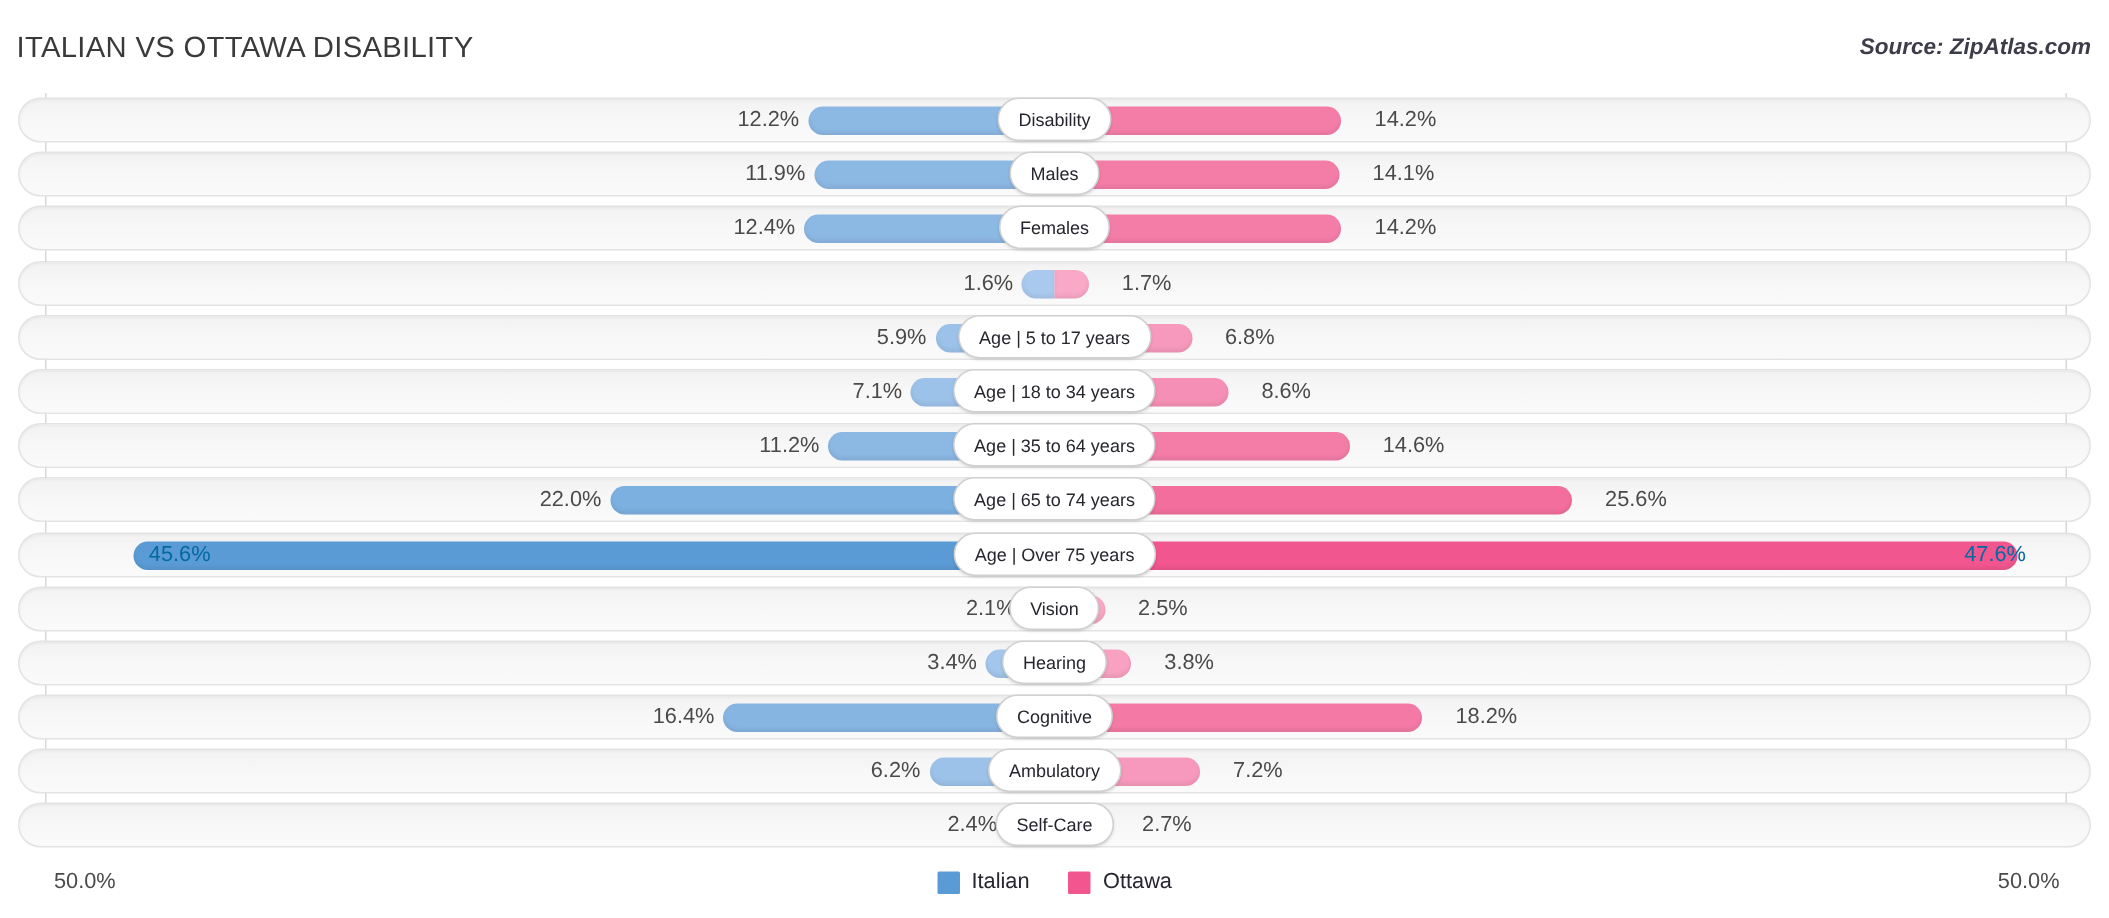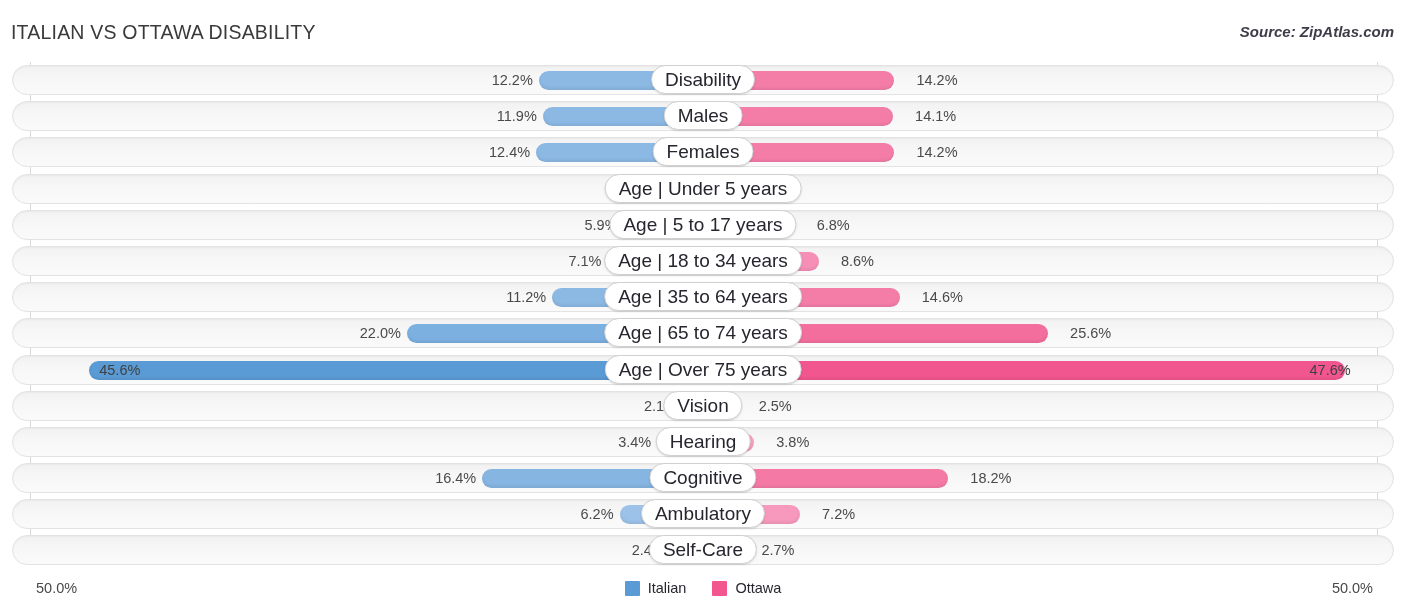--- a/index.html
+++ b/index.html
@@ -104,37 +104,37 @@
     height: 19px;
     line-height: 19px;
     font-size: 14.5px;
     color: #4a4a4a;
     white-space: nowrap;
   }
   .val-left  { text-align: right; padding-right: 6px; }
   .val-right { text-align: left;  padding-left: 6px; margin-left: 16px; }
 
   
-  .val.inside { color: #404040; }
+  .val.inside { color: #0369a1; }
   .val-left.inside  { padding-right: 0; padding-left: 10px; text-align: left; }
   .val-right.inside { padding-left: 0; padding-right: 10px; text-align: right; }
 
   
   .pill {
     position: absolute;
     top: 3px;
     height: 29px;
     line-height: 28px;
     left: 703px;
     transform: translateX(-50%);
     background: #ffffff;
     border: 1px solid #d0d0d0;
     border-radius: 14.5px;
     padding: 0 13px;
-    font-size: 19px;
+    font-size: 12px;
     color: #26262e;
     white-space: nowrap;
     box-shadow: 0 1px 2px rgba(0,0,0,0.13);
     z-index: 5;
   }
 
   
   #footer {
     position: absolute;
     left: 0; top: 572px;
@@ -209,21 +209,20 @@
           <div class="bar bar-right" style="width: 191.416px; background: rgb(244, 125, 168);"></div>
           <div class="val val-right" style="left: 894.416px;">14.2%</div>
           <div class="pill">Females</div>
         </div>
         <div class="row">
           <div class="track"></div>
           <div class="bar bar-left" style="width: 21.536px; background: rgb(169, 202, 238);"></div>
           <div class="val val-left" style="right: 724.536px;">1.6%</div>
           <div class="bar bar-right" style="width: 22.916px; background: rgb(249, 168, 198);"></div>
           <div class="val val-right" style="left: 725.916px;">1.7%</div>
-          <div class="pill">Age | Under 5 years</div>
         </div>
         <div class="row">
           <div class="track"></div>
           <div class="bar bar-left" style="width: 79.414px; background: rgb(156, 194, 233);"></div>
           <div class="val val-left" style="right: 782.414px;">5.9%</div>
           <div class="bar bar-right" style="width: 91.664px; background: rgb(247, 153, 188);"></div>
           <div class="val val-right" style="left: 794.664px;">6.8%</div>
           <div class="pill">Age | 5 to 17 years</div>
         </div>
         <div class="row">

